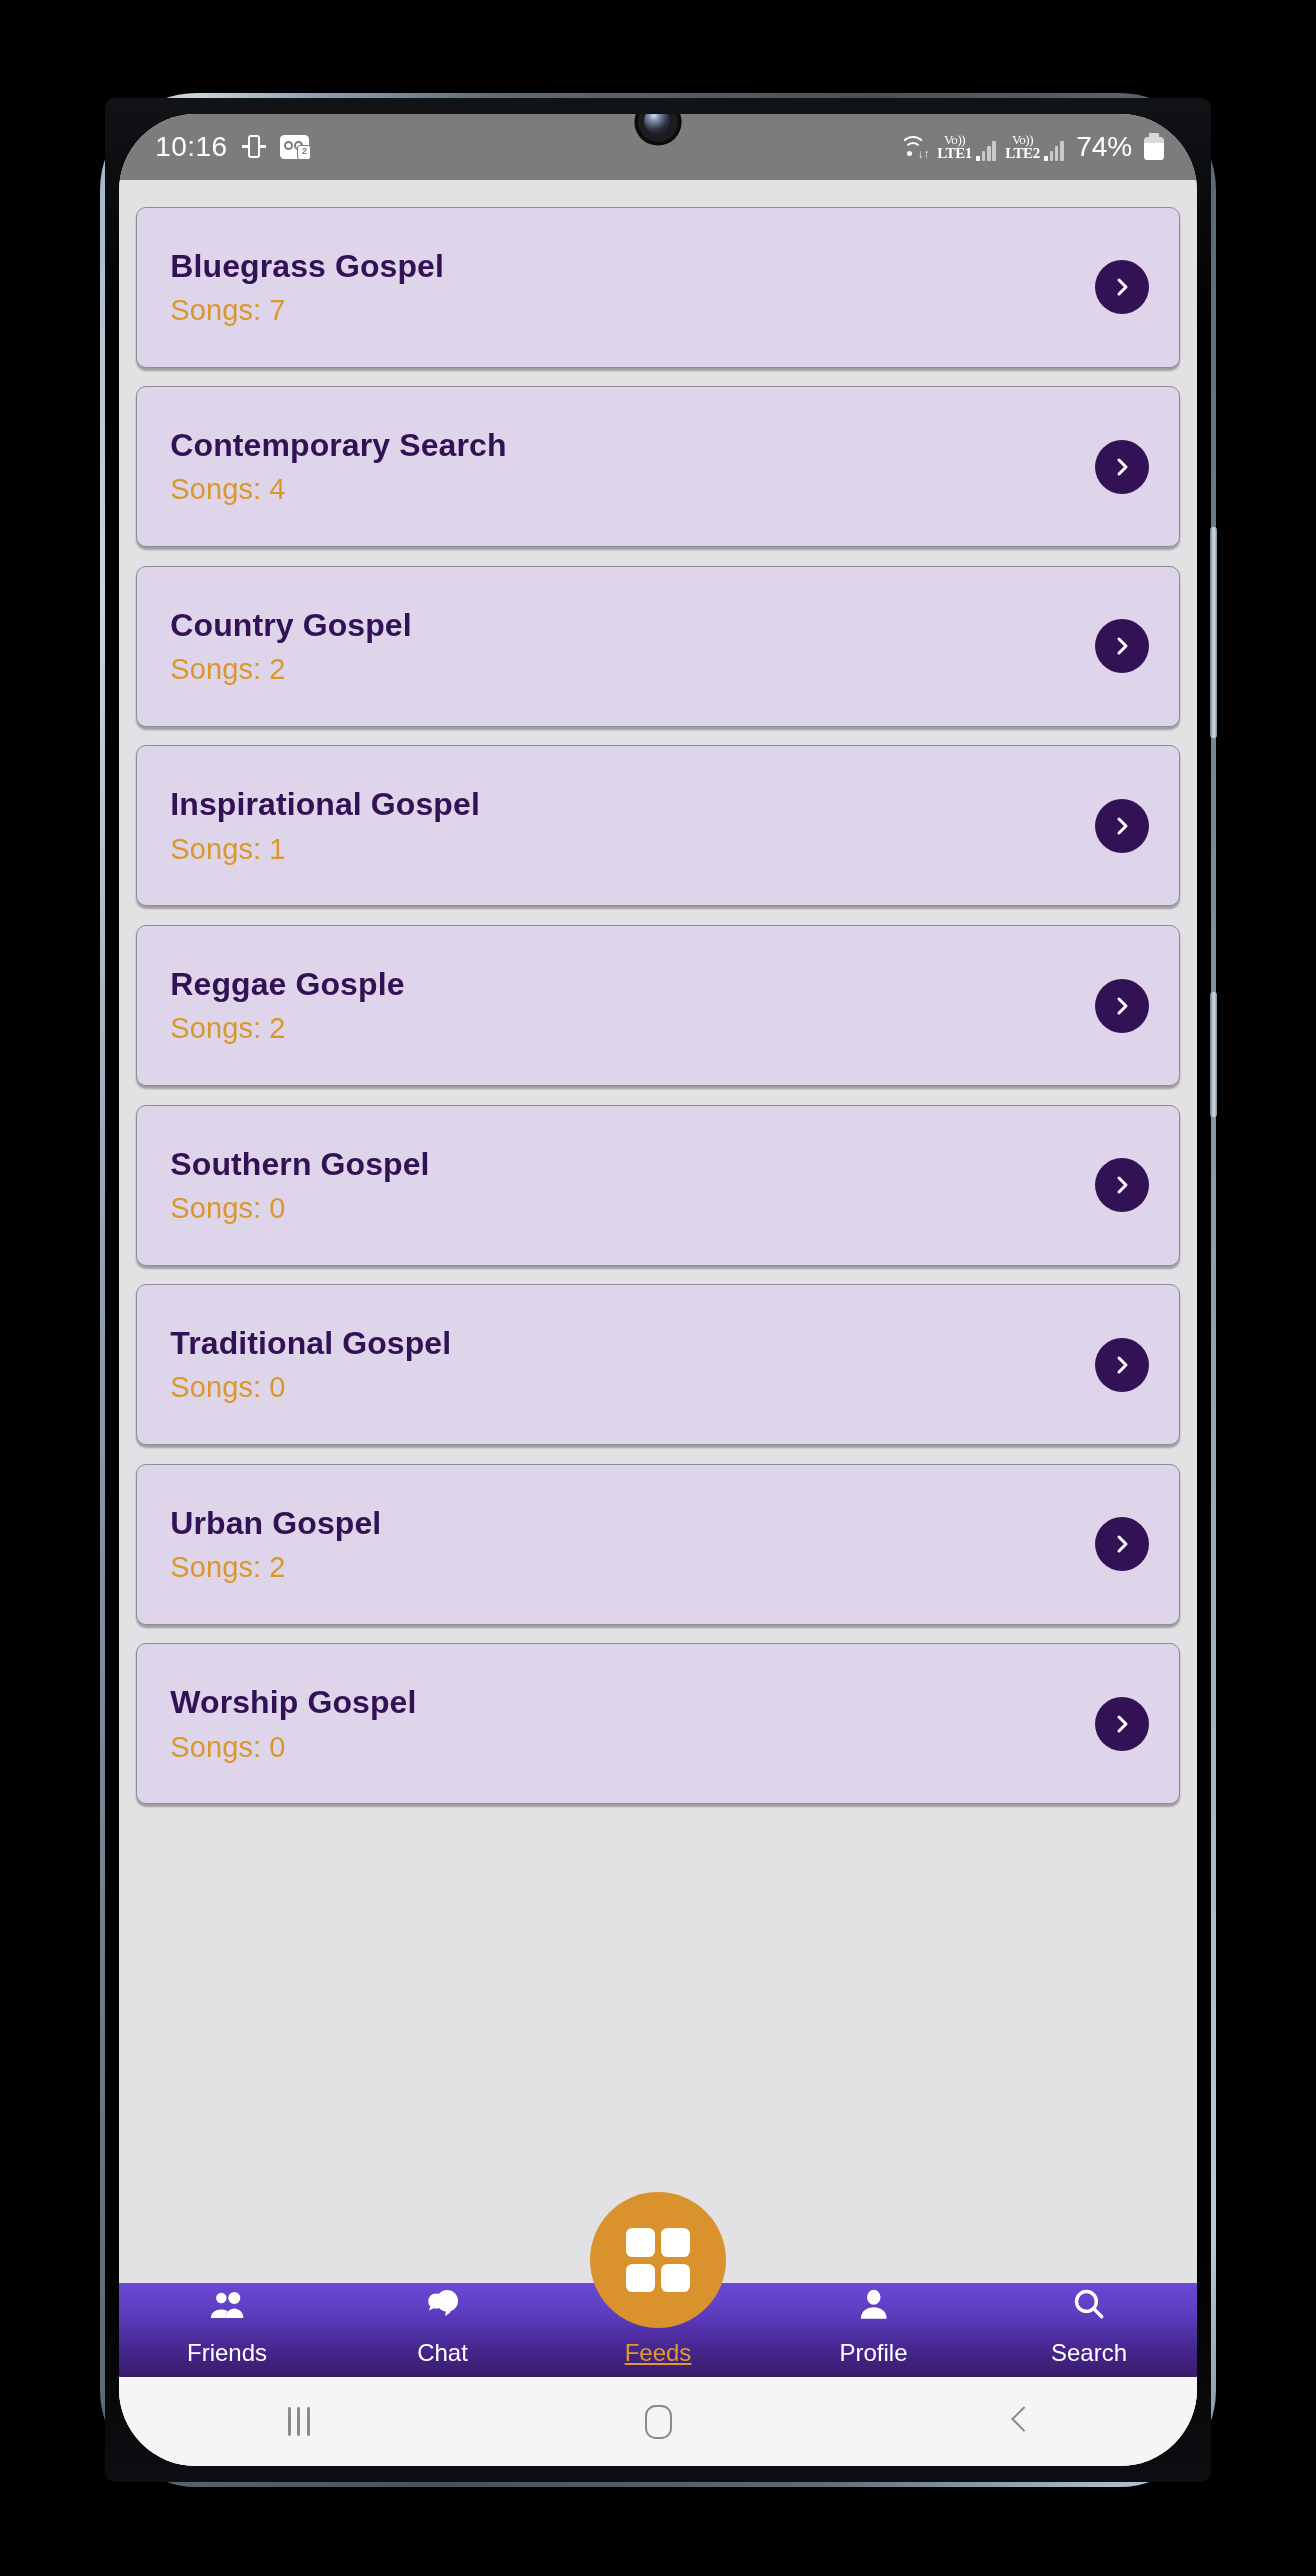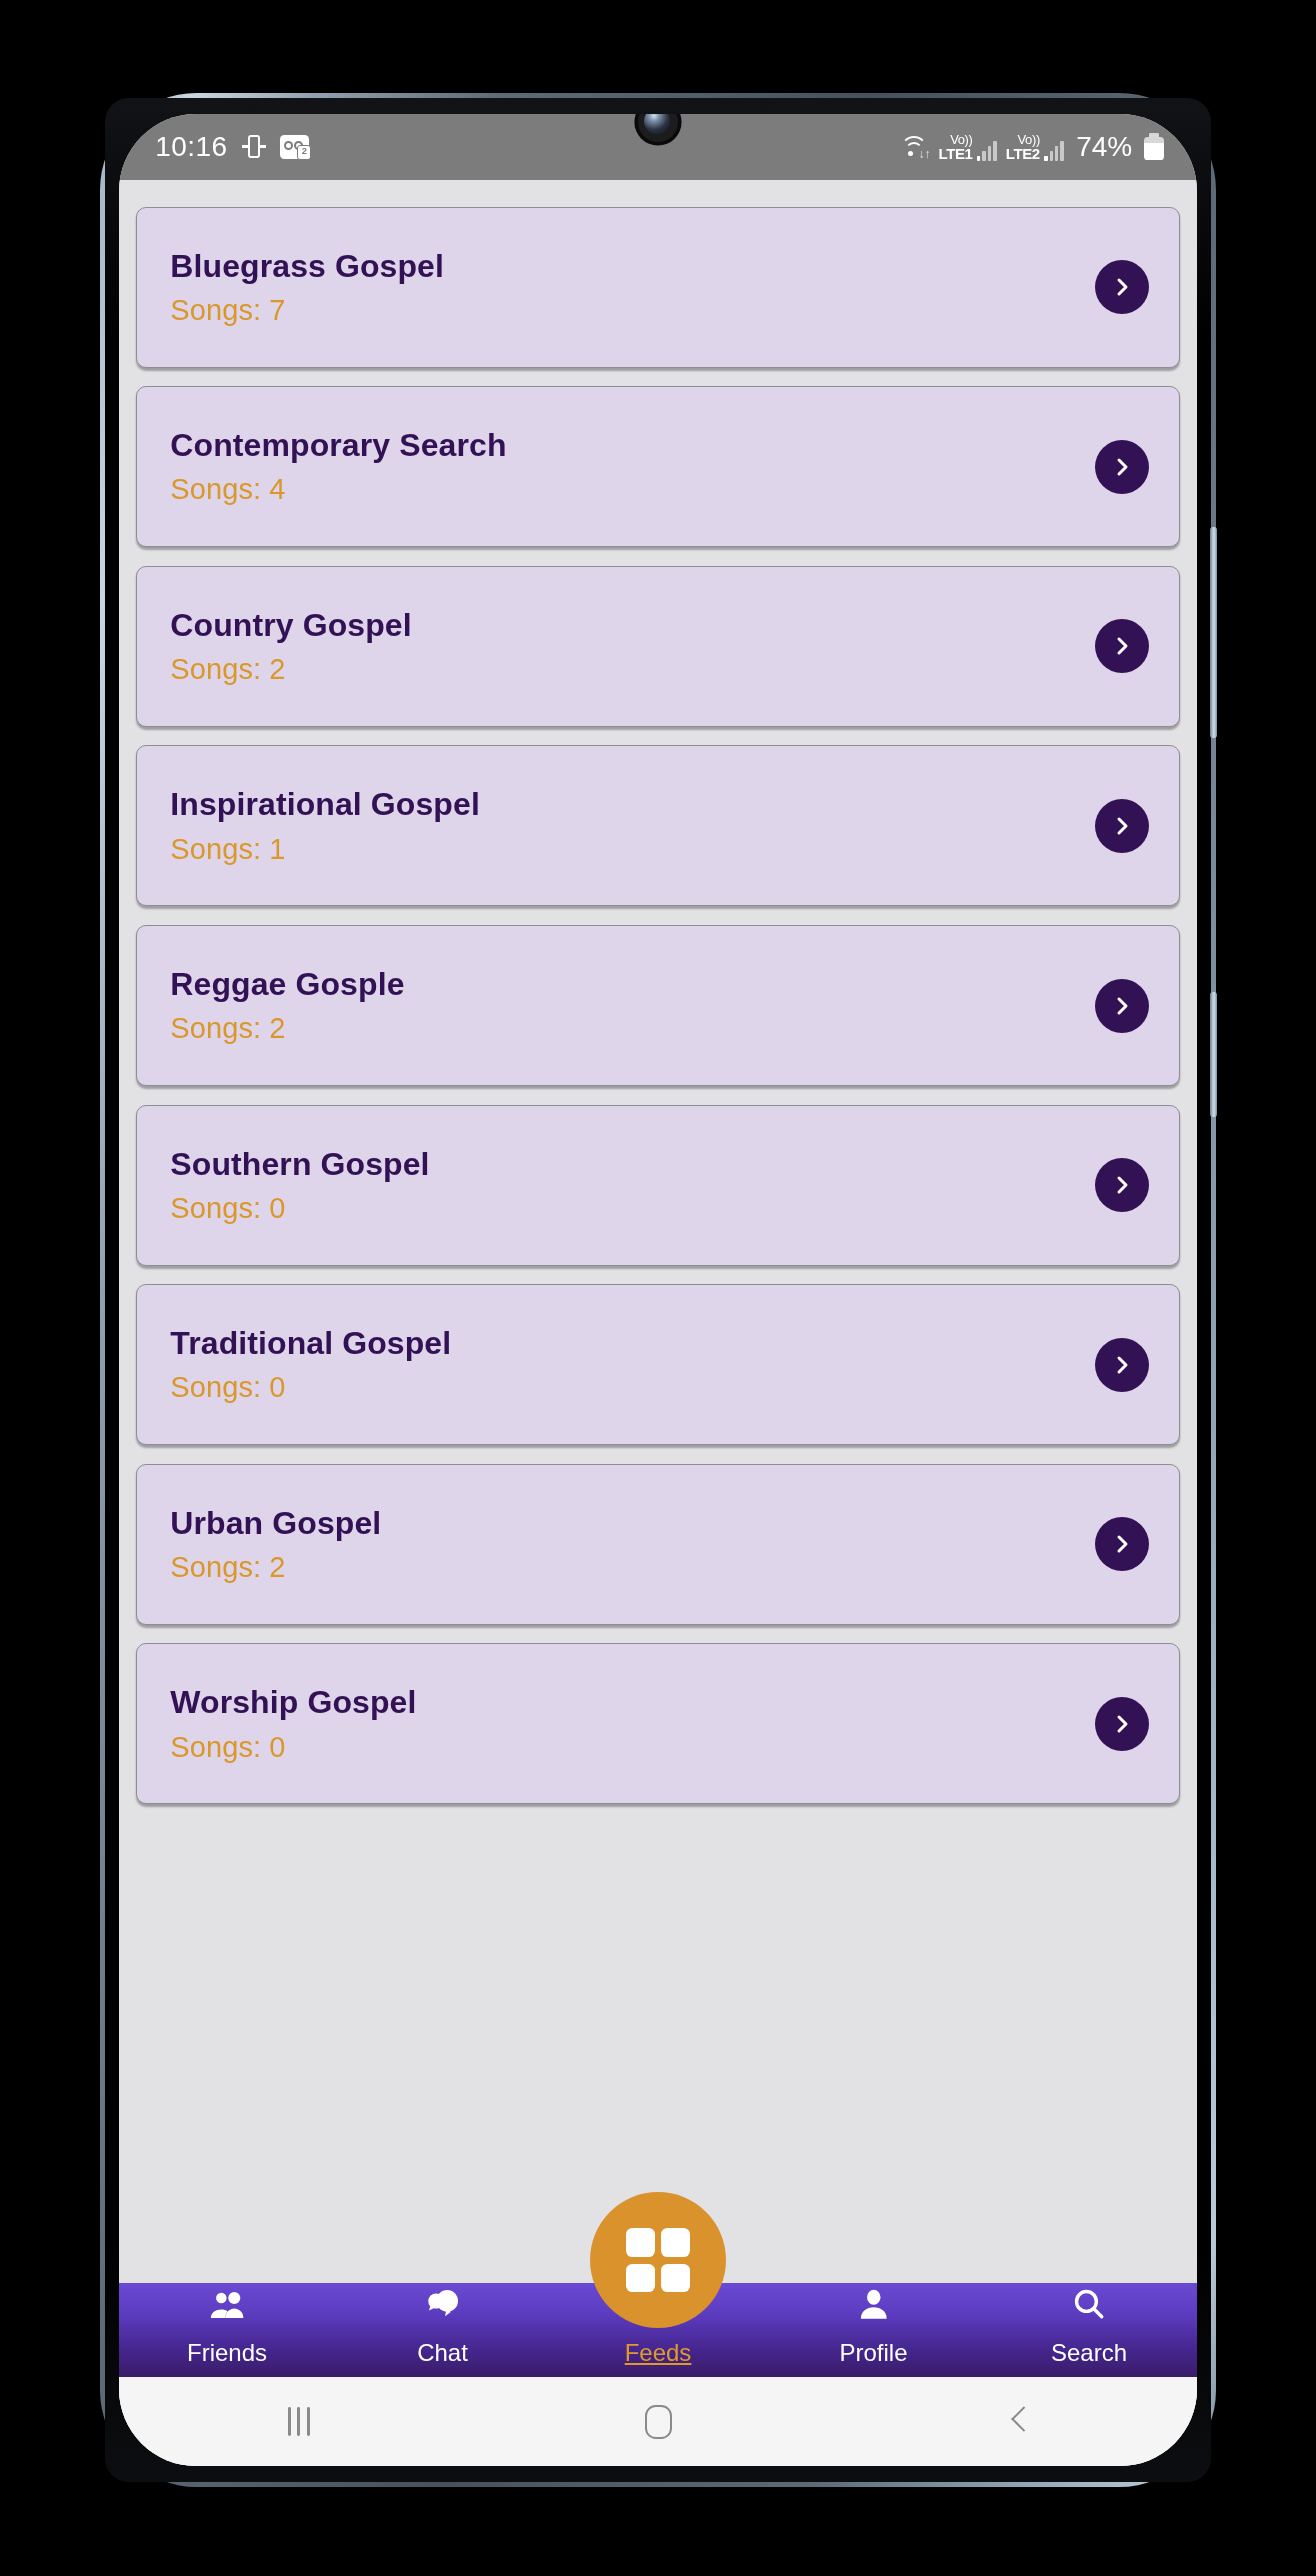--- a/index.html
+++ b/index.html
@@ -14,21 +14,21 @@
   #device {
     position:absolute;
     left:100px; top:93px;
     width:1116px; height:2394px;
     border-radius:97px;
     background:linear-gradient(100deg,#9fb2c4 0%,#c8d6e0 6%,#8fa0b0 14%,#5d6b77 26%,#46515b 50%,#5d6b77 74%,#9cb0c2 90%,#b9cad7 97%,#788794 100%);
     padding:5px;
   }
   #bezel {
     width:100%; height:100%;
-    border-radius:24px;
+    border-radius:10px;
     background:linear-gradient(180deg,#121317 0%,#000 10%,#000 90%,#0d0e11 100%);
     padding:15.7px 14.3px;
     position:relative;
   }
   #screen {
     width:100%; height:100%;
     border-radius:77px;
     overflow:hidden;
     background:#e2e2e5;
     position:relative;
@@ -116,21 +116,21 @@
   .ico-wifi .dot {
     position:absolute; left:8.6px; top:16.5px;
     width:5px; height:5px; border-radius:50%; background:#fff;
   }
   .ico-wifi .updn {
     position:absolute; right:-1.4px; bottom:-1.4px;
     font-size:12px; line-height:12px; color:#e8e8e8;
   }
 
   .sig-group { display:flex; align-items:flex-end; gap:4.3px; }
-  .volte { display:flex; flex-direction:column; align-items:flex-end; line-height:1; }
+  .volte { display:flex; flex-direction:column; align-items:center; line-height:1;font-family:Liberation Serif, serif; }
   .volte .vo { font-size:13px; letter-spacing:-0.4px; }
   .volte .lte { font-size:15px; font-weight:bold; letter-spacing:-0.4px; }
   .bars { display:flex; align-items:flex-end; gap:1.8px; height:20px; }
   .bars i { width:3.6px; background:#fff; border-radius:0.7px; display:block; }
   .bars i:nth-child(1){ height:5px;  background:#fff; }
   .bars i:nth-child(2){ height:10px; background:#c9c9c9; }
   .bars i:nth-child(3){ height:15px; background:#c9c9c9; }
   .bars i:nth-child(4){ height:20px; background:#c9c9c9; }
 
   #battpct { font-size:28px; margin-left:3px; }

